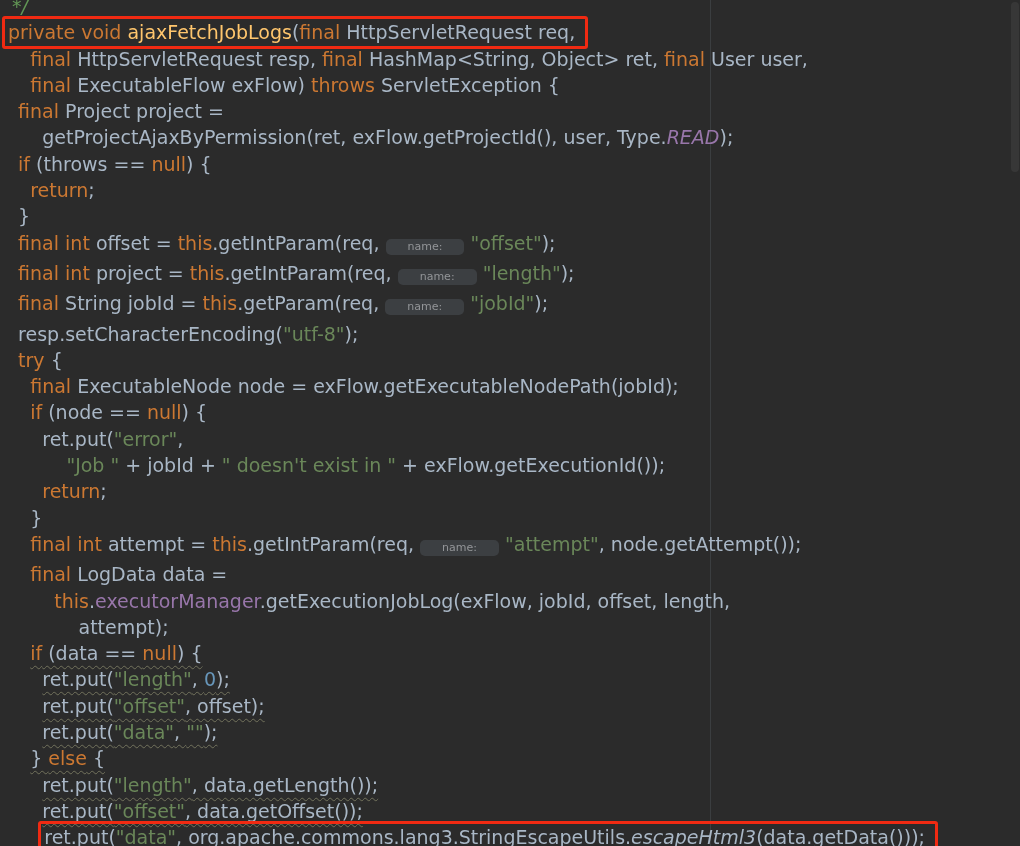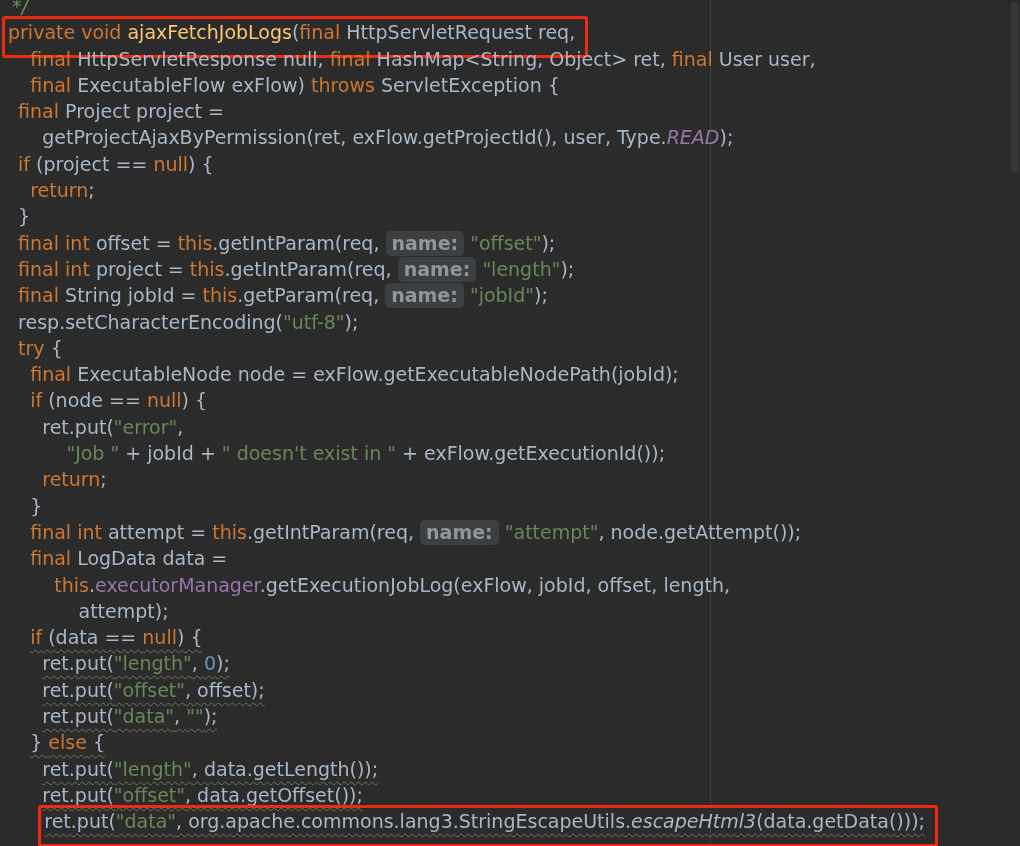--- a/index.html
+++ b/index.html
@@ -38,36 +38,35 @@
   .tk-n  { color: var(--number, #6897bb); }
   .tk-f  { color: var(--field, #9876aa); }
   .tk-fi { color: var(--field, #9876aa); font-style: italic; }
   .tk-mi { font-style: italic; }
   .tk-cm { color: var(--comment, #629755); font-style: italic; }
   .tk-p  { color: var(--fg, #a9b7c6); }
   .tk-h  {
     background: var(--hint-bg, #3c3f42);
     color: var(--hint-fg, #939598);
     border-radius: 5px;
-    padding: 1px 6px 2px;
-    font-size: 19px;
-    font-weight: bold;
+    padding: 1px 22px 2px;
+    font-size: 11px;
   }
   .wavy {
     text-decoration-line: underline;
     text-decoration-style: wavy;
     text-decoration-color: var(--wavy, #72725c);
     text-decoration-thickness: 1px;
     text-underline-offset: 5px;
     margin-top: 33px;
   }
   .red-box {
     border: 3px solid var(--annotation, #f02a12);
     border-radius: 3px;
-    padding: 2px 10px 12px 3px;
+    padding: 2px 10px 3px 3px;
     margin-left: -4px;
   }
   .scrollbar {
     position: absolute;
     right: 0; top: 0; bottom: 0;
     width: 10px;
     z-index: 2;
   }
   .scrollbar .thumb {
     position: absolute;
@@ -78,25 +77,25 @@
   }
 </style>
 </head>
 <body>
 
 <div class="screen">
   <div class="guide"></div>
   <div class="code-area">
       <div class="code-line"> <span class="tk-cm">*/</span></div>
       <div class="code-line"><span class="red-box"><span class="tk-k">private void </span><span class="tk-d">ajaxFetchJobLogs</span><span class="tk-p">(</span><span class="tk-k">final</span><span class="tk-p"> HttpServletRequest req,</span></span></div>
-      <div class="code-line">    <span class="tk-k">final</span><span class="tk-p"> HttpServletResponse null, </span><span class="tk-k">final</span><span class="tk-p"> HashMap&lt;String, Object&gt; ret, </span><span class="tk-k">final</span><span class="tk-p"> User user,</span></div>
+      <div class="code-line">    <span class="tk-k">final</span><span class="tk-p"> HttpServletRequest resp, </span><span class="tk-k">final</span><span class="tk-p"> HashMap&lt;String, Object&gt; ret, </span><span class="tk-k">final</span><span class="tk-p"> User user,</span></div>
       <div class="code-line">    <span class="tk-k">final</span><span class="tk-p"> ExecutableFlow exFlow) </span><span class="tk-k">throws</span><span class="tk-p"> ServletException {</span></div>
       <div class="code-line">  <span class="tk-k">final</span><span class="tk-p"> Project project =</span></div>
       <div class="code-line">      <span class="tk-p">getProjectAjaxByPermission(ret, exFlow.getProjectId(), user, Type.</span><span class="tk-fi">READ</span><span class="tk-p">);</span></div>
-      <div class="code-line">  <span class="tk-k">if</span><span class="tk-p"> (project == </span><span class="tk-k">null</span><span class="tk-p">) {</span></div>
+      <div class="code-line">  <span class="tk-k">if</span><span class="tk-p"> (throws == </span><span class="tk-k">null</span><span class="tk-p">) {</span></div>
       <div class="code-line">    <span class="tk-k">return</span><span class="tk-p">;</span></div>
       <div class="code-line">  <span class="tk-p">}</span></div>
       <div class="code-line">  <span class="tk-k">final int</span><span class="tk-p"> offset = </span><span class="tk-k">this</span><span class="tk-p">.getIntParam(req, </span><span class="tk-h">name:</span><span class="tk-p"> </span><span class="tk-s">"offset"</span><span class="tk-p">);</span></div>
       <div class="code-line">  <span class="tk-k">final int</span><span class="tk-p"> project = </span><span class="tk-k">this</span><span class="tk-p">.getIntParam(req, </span><span class="tk-h">name:</span><span class="tk-p"> </span><span class="tk-s">"length"</span><span class="tk-p">);</span></div>
       <div class="code-line">  <span class="tk-k">final</span><span class="tk-p"> String jobId = </span><span class="tk-k">this</span><span class="tk-p">.getParam(req, </span><span class="tk-h">name:</span><span class="tk-p"> </span><span class="tk-s">"jobId"</span><span class="tk-p">);</span></div>
       <div class="code-line">  <span class="tk-p">resp.setCharacterEncoding(</span><span class="tk-s">"utf-8"</span><span class="tk-p">);</span></div>
       <div class="code-line">  <span class="tk-k">try</span><span class="tk-p"> {</span></div>
       <div class="code-line">    <span class="tk-k">final</span><span class="tk-p"> ExecutableNode node = exFlow.getExecutableNodePath(jobId);</span></div>
       <div class="code-line">    <span class="tk-k">if</span><span class="tk-p"> (node == </span><span class="tk-k">null</span><span class="tk-p">) {</span></div>
       <div class="code-line">      <span class="tk-p">ret.put(</span><span class="tk-s">"error"</span><span class="tk-p">,</span></div>

